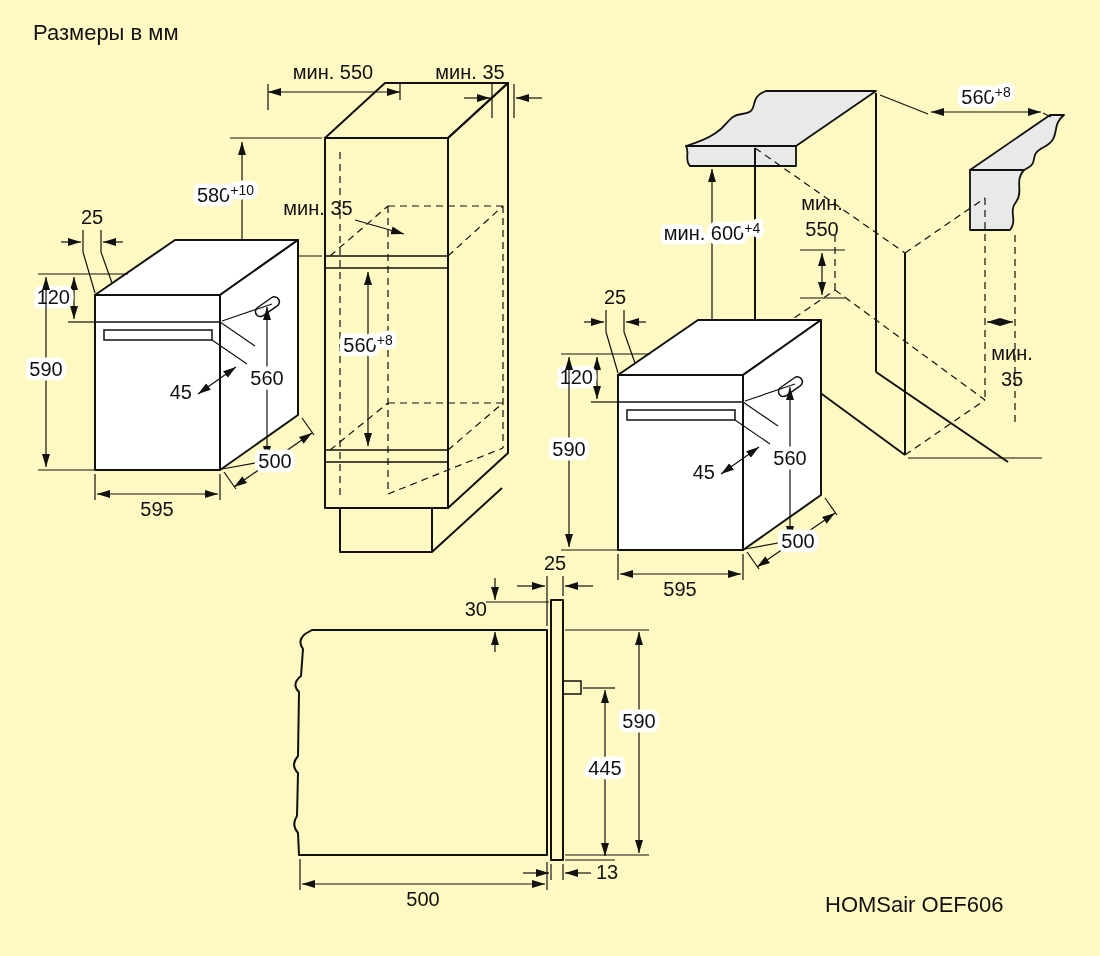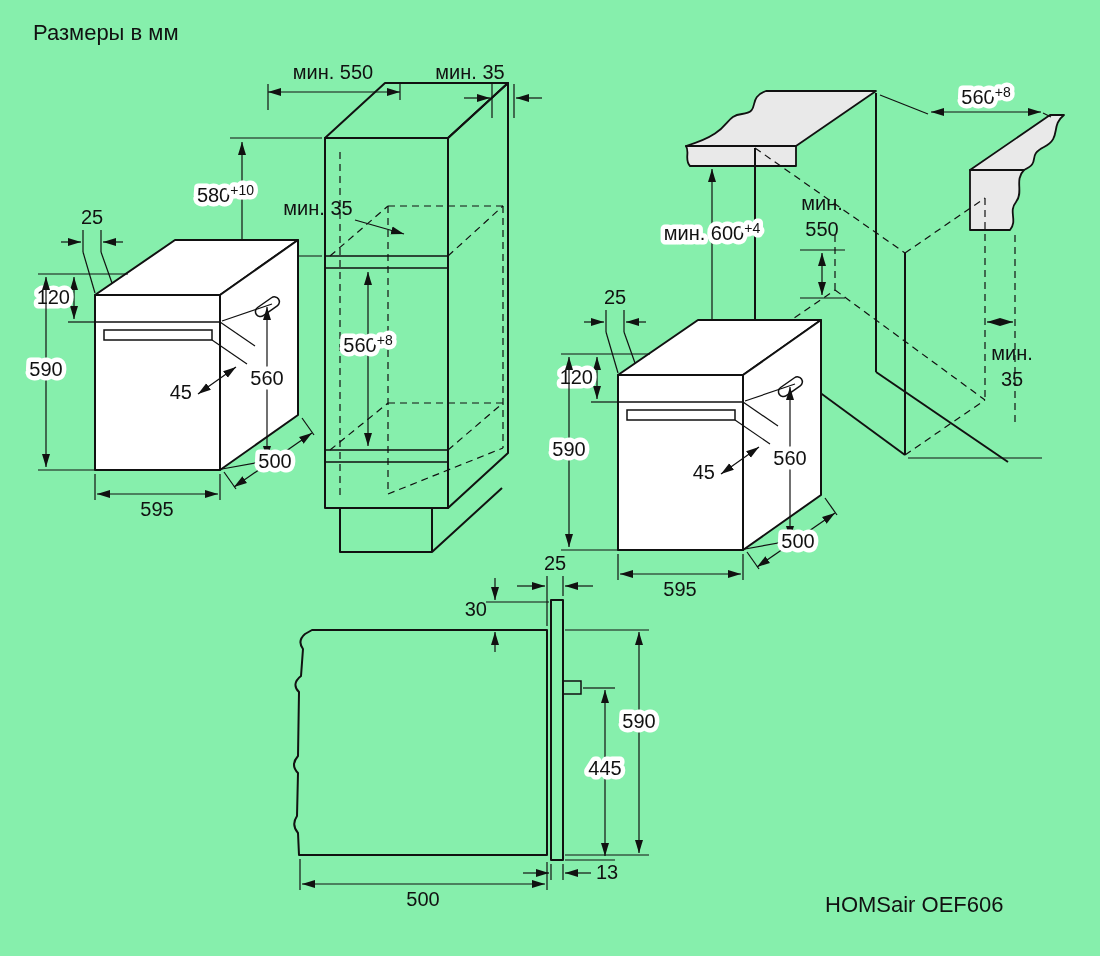--- a/index.html
+++ b/index.html
@@ -1,16 +1,16 @@
 <!DOCTYPE html>
 <html><head>
 <meta charset="utf-8">
 <style>
   html,body{margin:0;padding:0;background:#ffffff;}
-  .page{position:relative;width:1100px;height:956px;background:#86efac;overflow:hidden;}
+  .page{position:relative;width:1100px;height:956px;background:#fef9c3;overflow:hidden;}
   svg{display:block;}
   text{font-family:"Liberation Sans","DejaVu Sans",sans-serif;font-size:20px;fill:#111;}
   .t22{font-size:22px;}
   .sup{font-size:14px;}
   .halo{paint-order:stroke;stroke:#fff;stroke-width:9px;stroke-linejoin:round;}
   .ol{fill:none;stroke:#111;stroke-width:2;stroke-linejoin:round;}
   .ol2{fill:none;stroke:#111;stroke-width:1.5;}
   .olw{fill:#fff;stroke:#111;stroke-width:2;stroke-linejoin:round;}
   .thin{fill:none;stroke:#111;stroke-width:1.2;}
   .dash{fill:none;stroke:#111;stroke-width:1.2;stroke-dasharray:7 5;}

